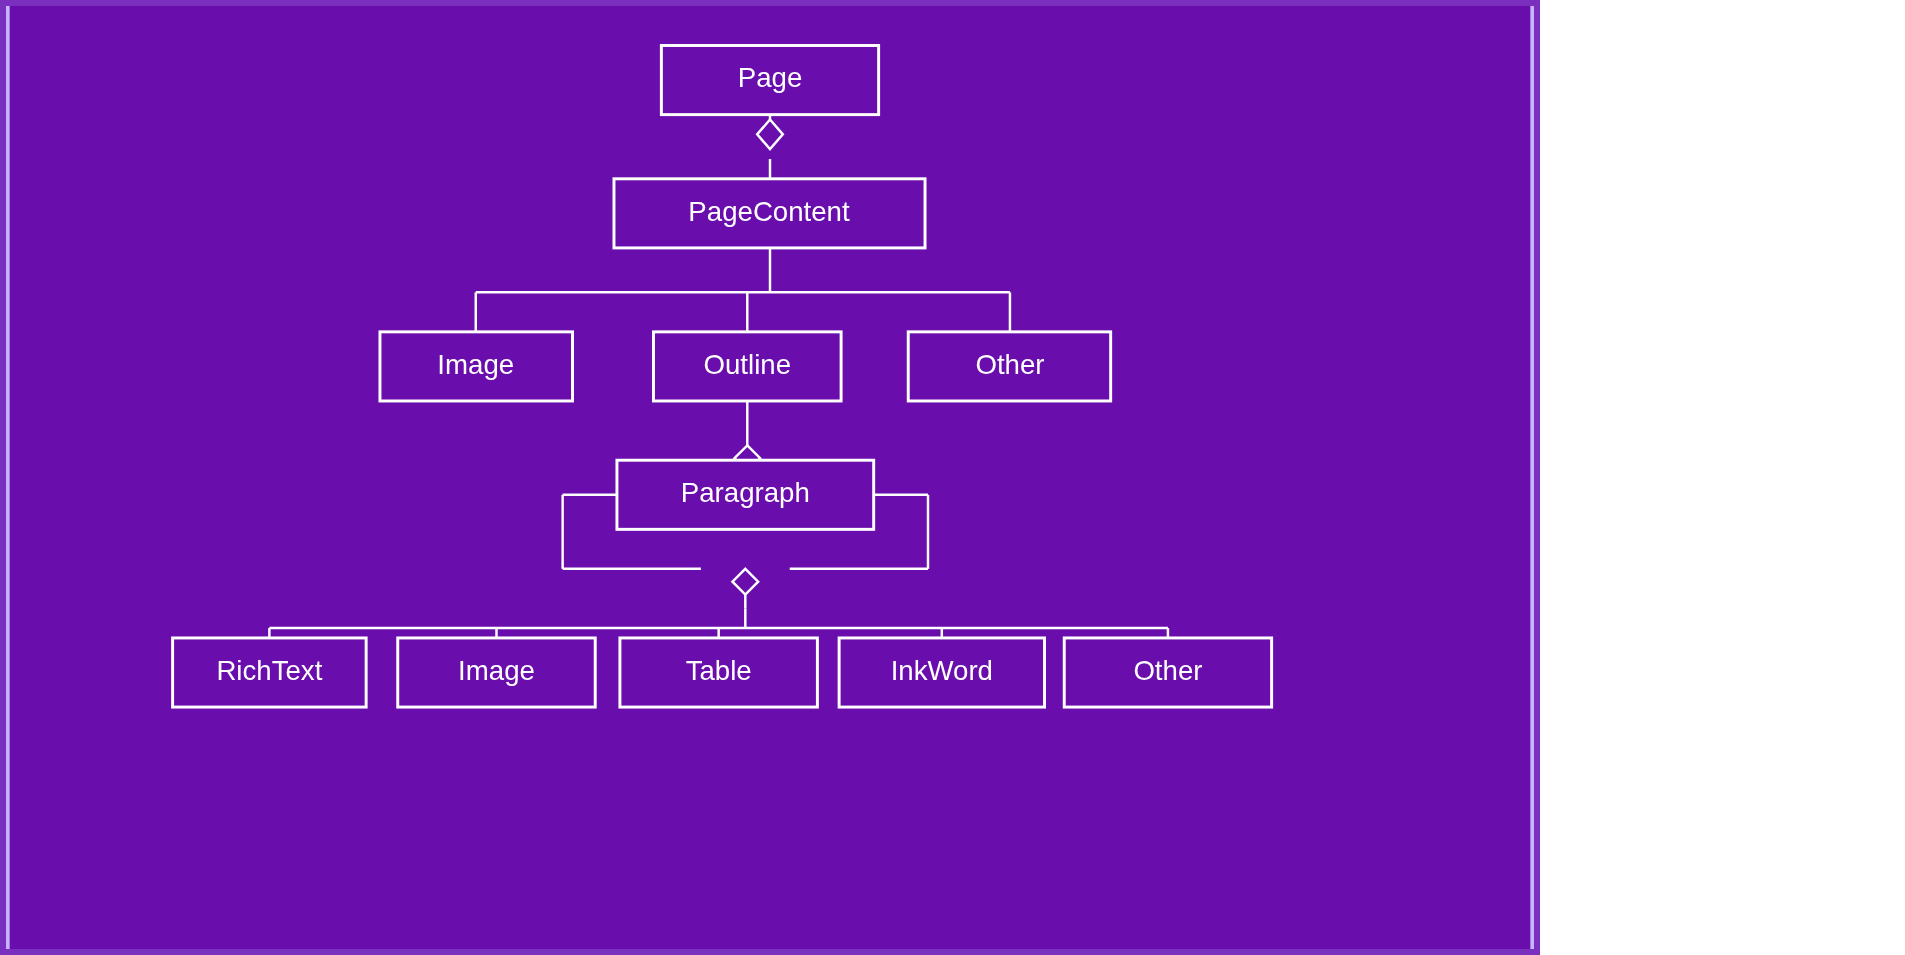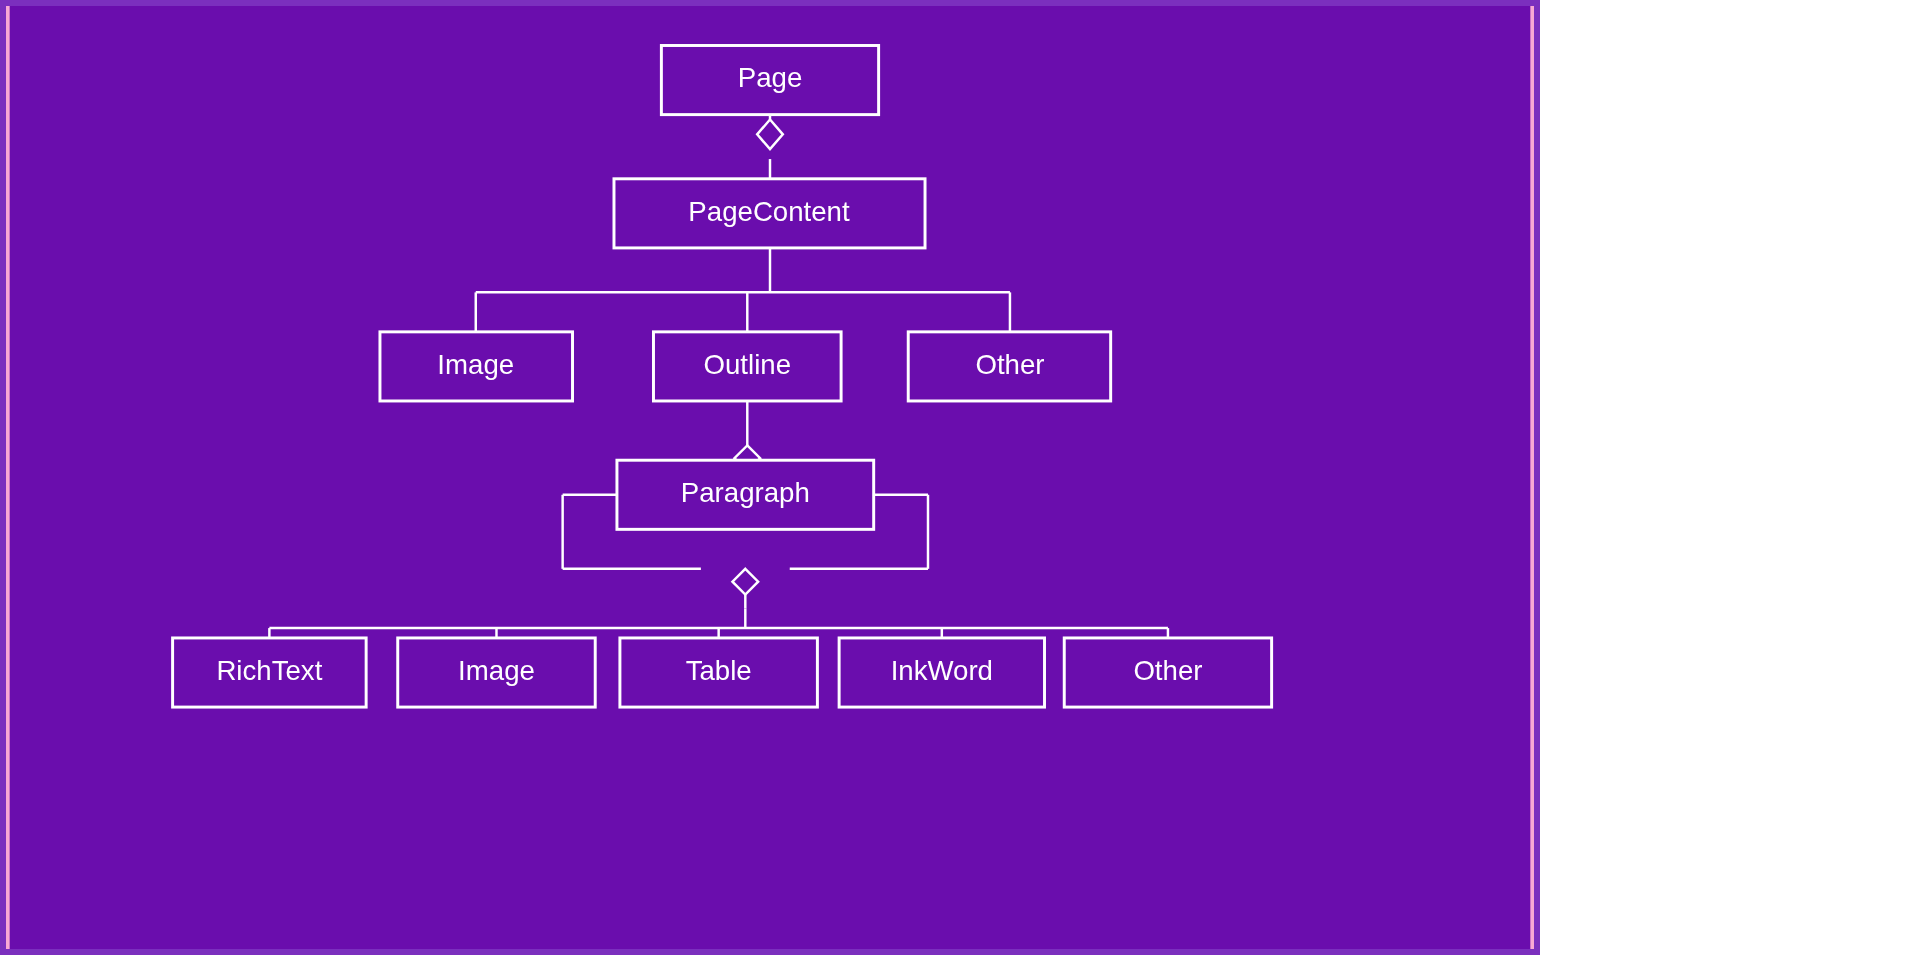--- a/index.html
+++ b/index.html
@@ -5,21 +5,21 @@
     * { margin: 0; padding: 0; box-sizing: border-box; }
     body {
       width: 1905px;
       height: 955px;
       background: #fff;
       display: flex;
     }
     #diagram-area {
       width: 1540px;
       height: 955px;
-      background: #f9a8d4;
+      background: #c4b5fd;
       border: 6px solid #7b2fbe;
       position: relative;
       flex-shrink: 0;
     }
     #white-area {
       flex: 1;
       background: #fff;
     }
     svg {
       width: 100%;

